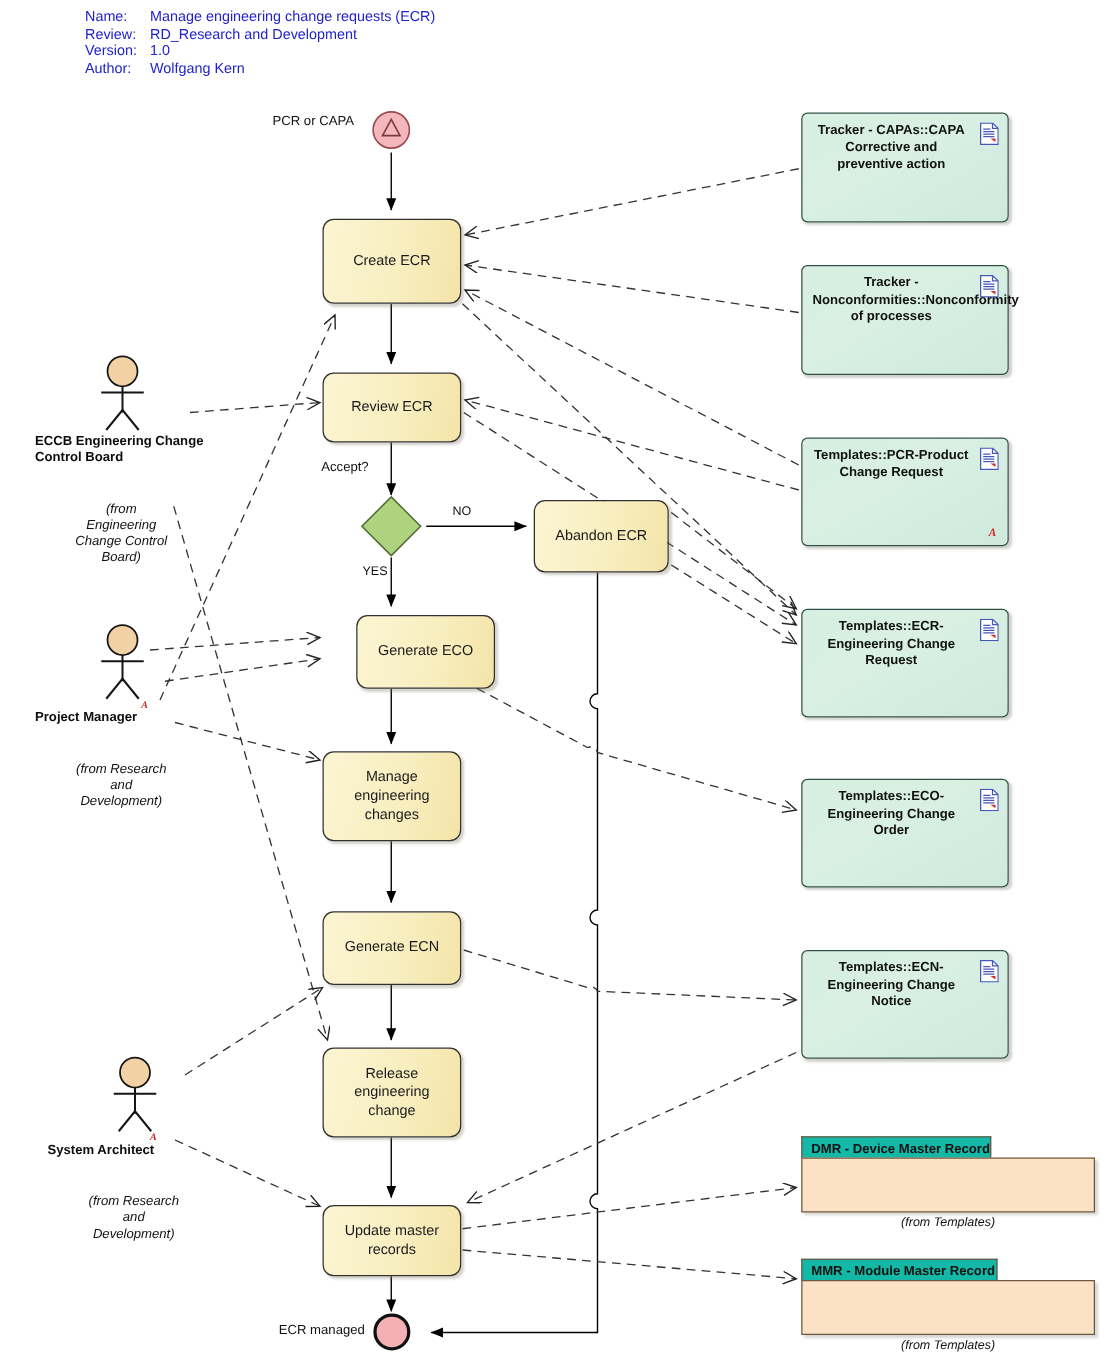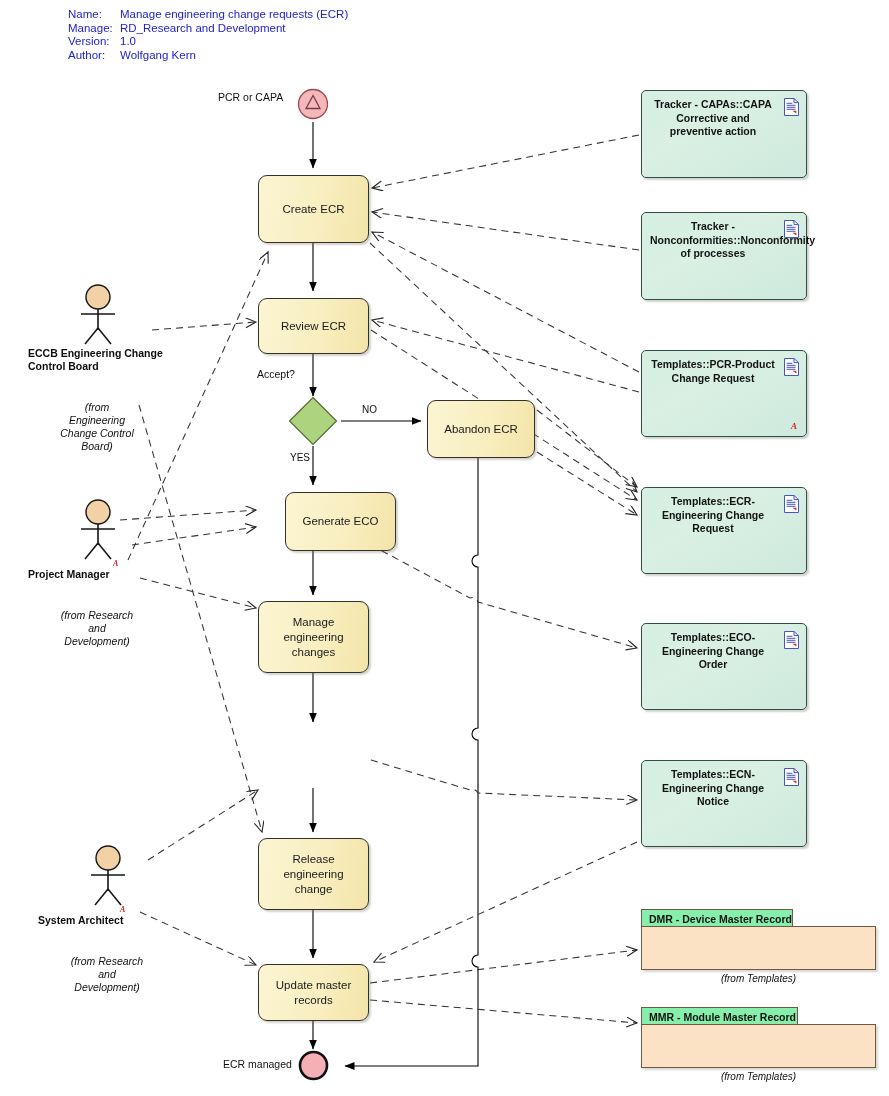--- a/index.html
+++ b/index.html
@@ -44,21 +44,21 @@
   .artifact .red-a{
     position:absolute;right:9px;bottom:5px;font-size:9px;font-weight:bold;
     font-style:italic;color:#d21f1f;font-family:"Liberation Serif","DejaVu Serif",serif;
   }
 
   
   .pkg{position:absolute;}
   .pkg .tab{
     position:absolute;left:0;top:0;height:18px;box-sizing:border-box;
     border:1px solid #6e5a42;border-bottom:none;
-    background:#86efac;
+    background:#14b8a6;
     font-size:10.5px;font-weight:bold;color:#121212;
     display:flex;align-items:center;padding:0 7px;white-space:nowrap;
   }
   .pkg .body{
     position:absolute;left:0;top:17px;box-sizing:border-box;
     border:1px solid #6e5a42;background:#fce2c5;
     box-shadow:2px 2px 2px rgba(120,120,110,.3);
   }
   .pkg .fromlbl{
     position:absolute;text-align:center;font-style:italic;font-size:10px;color:#111;
@@ -92,21 +92,21 @@
 <div id="canvas">
 
   <div class="hdr">
     <table>
       <tbody>
           <tr>
         <td class="k">Name:</td>
         <td>Manage engineering change requests (ECR)</td>
       </tr>
       <tr>
-        <td class="k">Manage:</td>
+        <td class="k">Review:</td>
         <td>RD_Research and Development</td>
       </tr>
       <tr>
         <td class="k">Version:</td>
         <td>1.0</td>
       </tr>
       <tr>
         <td class="k">Author:</td>
         <td>Wolfgang Kern</td>
       </tr>
@@ -231,20 +231,23 @@
   </div>
 
   <div class="act" style="left:258px;top:492px;width:111px;height:59px;margin-left:27px;">
     <span>Generate ECO</span>
   </div>
 
   <div class="act" style="left:258px;top:601px;width:111px;height:72px;">
     <span>Manage engineering changes</span>
   </div>
 
+  <div class="act" style="left:258px;top:729px;width:111px;height:59px;">
+    <span>Generate ECN</span>
+  </div>
 
   <div class="act" style="left:258px;top:838px;width:111px;height:72px;">
     <span>Release engineering change</span>
   </div>
 
   <div class="act" style="left:258px;top:964px;width:111px;height:57px;">
     <span>Update master records</span>
   </div>
 
   <div class="artifact" style="left:641px;top:75px;width:166px;height:88px;margin-top:15px;">

